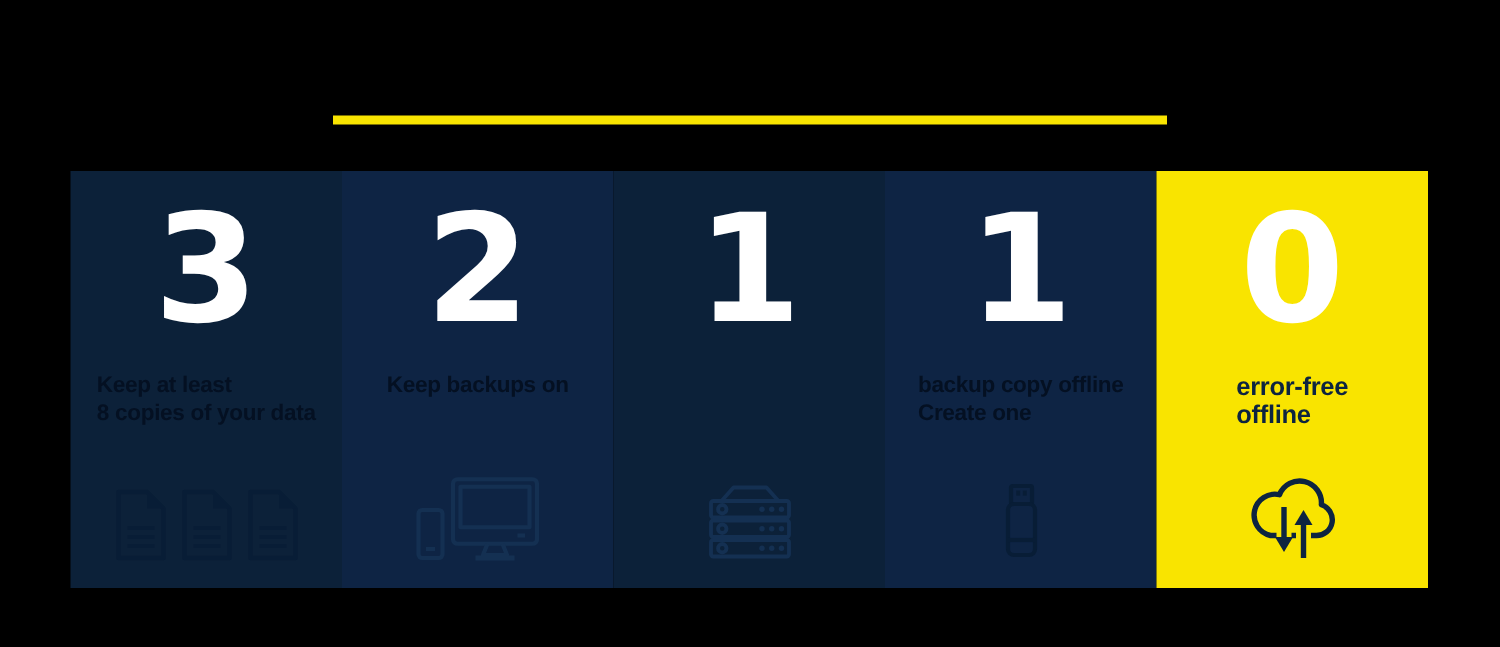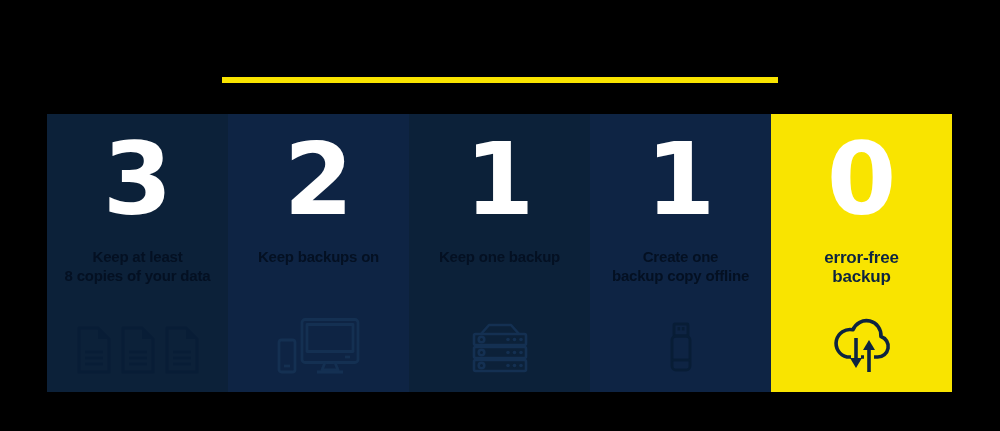--- a/index.html
+++ b/index.html
@@ -11,21 +11,21 @@
 
   .panels{position:absolute;left:47px;top:114px;width:905px;height:278px;display:flex;}
   .panel{flex:1;position:relative;display:flex;flex-direction:column;align-items:center;}
   .panel.navy-a{background:#0c2139;}
   .panel.navy-b{background:#0e2444;}
   .panel.yellow{background:#f9e400;}
 
   .num{margin-top:6px;height:120px;display:flex;align-items:center;
        font-family:"DejaVu Sans",sans-serif;font-weight:700;font-size:100px;
        line-height:100px;color:#ffffff;}
-  .caption{margin-top:8px;text-align:center;font-weight:700;font-size:15px;
+  .caption{margin-top:8px;font-weight:700;font-size:15px;
            line-height:18.5px;color:#041022;letter-spacing:-0.2px;}
   .panel.yellow .caption{color:#0d2440;font-size:17px;line-height:19px;}
 
   .iconwrap{position:absolute;bottom:18px;left:0;right:0;
             display:flex;justify-content:center;align-items:flex-end;gap:10px;}
   .ic-dark{color:#081d36;}   
   .ic-lite{color:#143052;}   
   .ic-cloud{color:#0d2440;}  
   svg{display:block;}
 </style>
@@ -91,21 +91,20 @@
             <path d="M48 44.5 l-3 7.5 h16 l-3 -7.5"></path>
             <line x1="40" y1="54" x2="66" y2="54" stroke-width="3.2"></line>
           </g>
         </svg>
       </div>
     </section>
 
     <section class="panel navy-a">
       <div class="num">1</div>
       <div class="caption">
-        <div>Keep one backup</div>
       </div>
       <div class="iconwrap ic-lite">
         <svg width="64" height="52" viewBox="0 0 64 52">
           <g fill="none" stroke="currentColor" stroke-width="2.6" stroke-linejoin="round">
             <path d="M13 12 L21 3 H43 L51 12"></path>
             <rect x="6" y="12" width="52" height="11" rx="1.5"></rect>
             <rect x="6" y="25" width="52" height="11" rx="1.5"></rect>
             <rect x="6" y="38" width="52" height="11" rx="1.5"></rect>
             <circle cx="13.5" cy="17.5" r="2.8"></circle>
             <circle cx="13.5" cy="30.5" r="2.8"></circle>
@@ -122,43 +121,43 @@
               <circle cx="46.5" cy="43.5" r="1.8"></circle>
               <circle cx="53" cy="43.5" r="1.8"></circle>
           </g>
         </svg>
       </div>
     </section>
 
     <section class="panel navy-b">
       <div class="num">1</div>
       <div class="caption">
+        <div>backup copy offline</div>
         <div>Create one</div>
-        <div>backup copy offline</div>
       </div>
       <div class="iconwrap ic-dark">
         <svg width="26" height="52" viewBox="0 0 26 52">
           <g fill="none" stroke="currentColor" stroke-width="2.8" stroke-linejoin="round">
             <rect x="6" y="2" width="14" height="12" rx="1"></rect>
             <rect x="4" y="14" width="18" height="34" rx="4"></rect>
             <line x1="4" y1="38" x2="22" y2="38"></line>
           </g>
           <g fill="currentColor">
             <rect x="9.5" y="5" width="2.6" height="3.4"></rect>
             <rect x="13.9" y="5" width="2.6" height="3.4"></rect>
           </g>
         </svg>
       </div>
     </section>
 
     <section class="panel yellow">
       <div class="num">0</div>
       <div class="caption">
         <div>error-free</div>
-        <div>backup</div>
+        <div>offline</div>
       </div>
       <div class="iconwrap ic-cloud">
         <svg width="66" height="58" viewBox="0 0 66 58">
           <path d="M18 41 h30.5 a10.5 10.5 0 0 0 3.4 -20.5 A14.5 14.5 0 0 0 24 13.8 A12 12 0 0 0 18 41 Z" fill="none" stroke="currentColor" stroke-width="3.6" stroke-linejoin="round"></path>
 
           <line x1="27" y1="24" x2="27" y2="50" stroke="#f9e400" stroke-width="10"></line>
           <line x1="40" y1="28" x2="40" y2="56" stroke="#f9e400" stroke-width="10"></line>
 
           <line x1="27" y1="22" x2="27" y2="43" stroke="currentColor" stroke-width="3.6"></line>
           <polygon points="21,42 33,42 27,52" fill="currentColor"></polygon>

